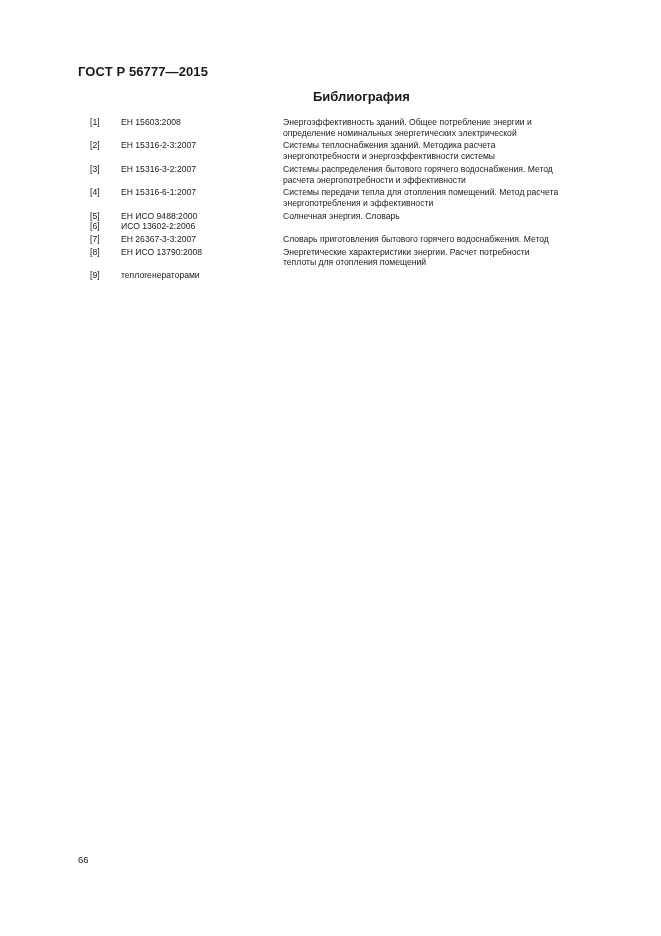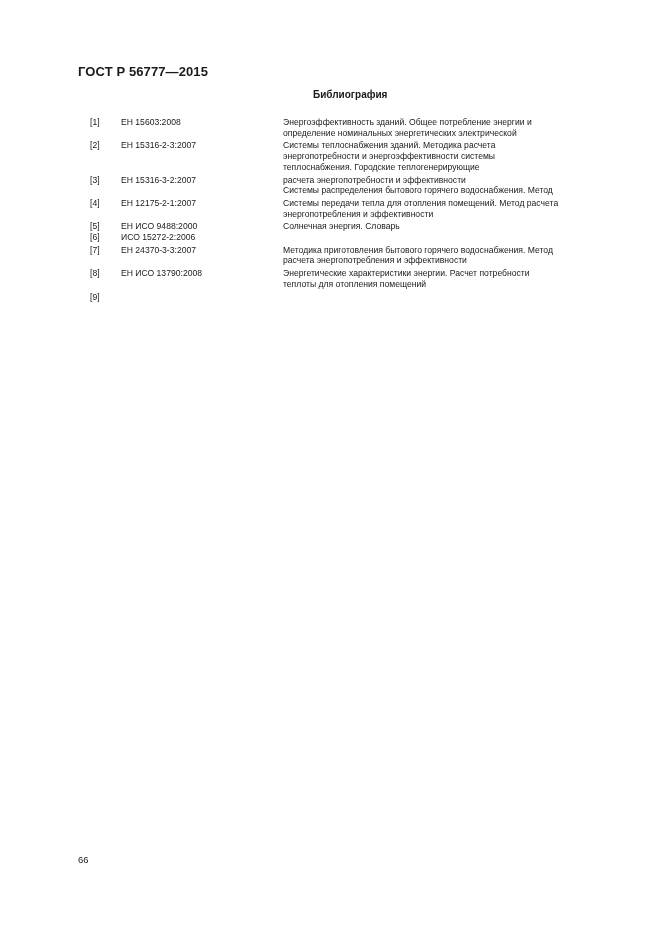--- a/index.html
+++ b/index.html
@@ -1,19 +1,19 @@
 <!DOCTYPE html>
 <html><head>
 <meta charset="utf-8">
 <style>
   html, body { margin: 0; padding: 0; background: #ffffff; }
   body { width: 661px; height: 936px; position: relative; overflow: hidden;
          font-family: "Liberation Sans", sans-serif; color: #1a1a1a; }
   .doc-code { position: absolute; left: 78px; top: 64px; font-size: 13px; font-weight: bold; letter-spacing: 0.1px; }
-  .bib-title { position: absolute; left: 313px; top: 89px; font-size: 10px; font-weight: bold; }
+  .bib-title { position: absolute; left: 313px; top: 89px; font-size: 13px; font-weight: bold; }
   .bib-list { position: absolute; left: 90px; top: 117px; width: 530px; font-size: 8.6px; line-height: 10.7px; }
   .bib-entry { display: flex; margin-bottom: 2px; }
   .bib-entry.tight { margin-bottom: 0; }
   .num { width: 31px; flex: none; }
   .std { width: 162px; flex: none; }
   .desc { width: 330px; flex: none; }
   .page-num { position: absolute; left: 78px; top: 854px; font-size: 9.5px; }
 </style>
 </head>
 <body>
@@ -29,66 +29,65 @@
       <div>Энергоэффективность зданий. Общее потребление энергии и</div>
       <div>определение номинальных энергетических электрической</div>
     </div>
   </div>
   <div class="bib-entry">
     <div class="num">[2]</div>
     <div class="std">ЕН 15316-2-3:2007</div>
     <div class="desc">
       <div>Системы теплоснабжения зданий. Методика расчета</div>
       <div>энергопотребности и энергоэффективности системы</div>
-      <div>теплоснабжения. Городские теплогенерирующие</div>
     </div>
   </div>
   <div class="bib-entry">
     <div class="num">[3]</div>
     <div class="std">ЕН 15316-3-2:2007</div>
     <div class="desc">
+      <div>Системы распределения бытового горячего водоснабжения. Метод</div>
       <div>расчета энергопотребности и эффективности</div>
-      <div>Системы распределения бытового горячего водоснабжения. Метод</div>
     </div>
   </div>
   <div class="bib-entry">
     <div class="num">[4]</div>
-    <div class="std">ЕН 12175-2-1:2007</div>
+    <div class="std">ЕН 15316-6-1:2007</div>
     <div class="desc">
       <div>Системы передачи тепла для отопления помещений. Метод расчета</div>
       <div>энергопотребления и эффективности</div>
     </div>
   </div>
   <div class="bib-entry tight">
     <div class="num">[5]</div>
     <div class="std">ЕН ИСО 9488:2000</div>
     <div class="desc">
       <div>Солнечная энергия. Словарь</div>
     </div>
   </div>
   <div class="bib-entry">
     <div class="num">[6]</div>
-    <div class="std">ИСО 15272-2:2006</div>
+    <div class="std">ИСО 13602-2:2006</div>
   </div>
   <div class="bib-entry">
     <div class="num">[7]</div>
-    <div class="std">ЕН 24370-3-3:2007</div>
+    <div class="std">ЕН 26367-3-3:2007</div>
     <div class="desc">
-      <div>Методика приготовления бытового горячего водоснабжения. Метод</div>
-      <div>расчета энергопотребления и эффективности</div>
+      <div>Словарь приготовления бытового горячего водоснабжения. Метод</div>
     </div>
   </div>
   <div class="bib-entry">
     <div class="num">[8]</div>
     <div class="std">ЕН ИСО 13790:2008</div>
     <div class="desc">
       <div>Энергетические характеристики энергии. Расчет потребности</div>
       <div>теплоты для отопления помещений</div>
     </div>
   </div>
   <div class="bib-entry">
     <div class="num">[9]</div>
     <div class="desc">
+      <div>теплогенераторами</div>
     </div>
   </div>
 </div>
 
 <div class="page-num">66</div>
 
 </body></html>

